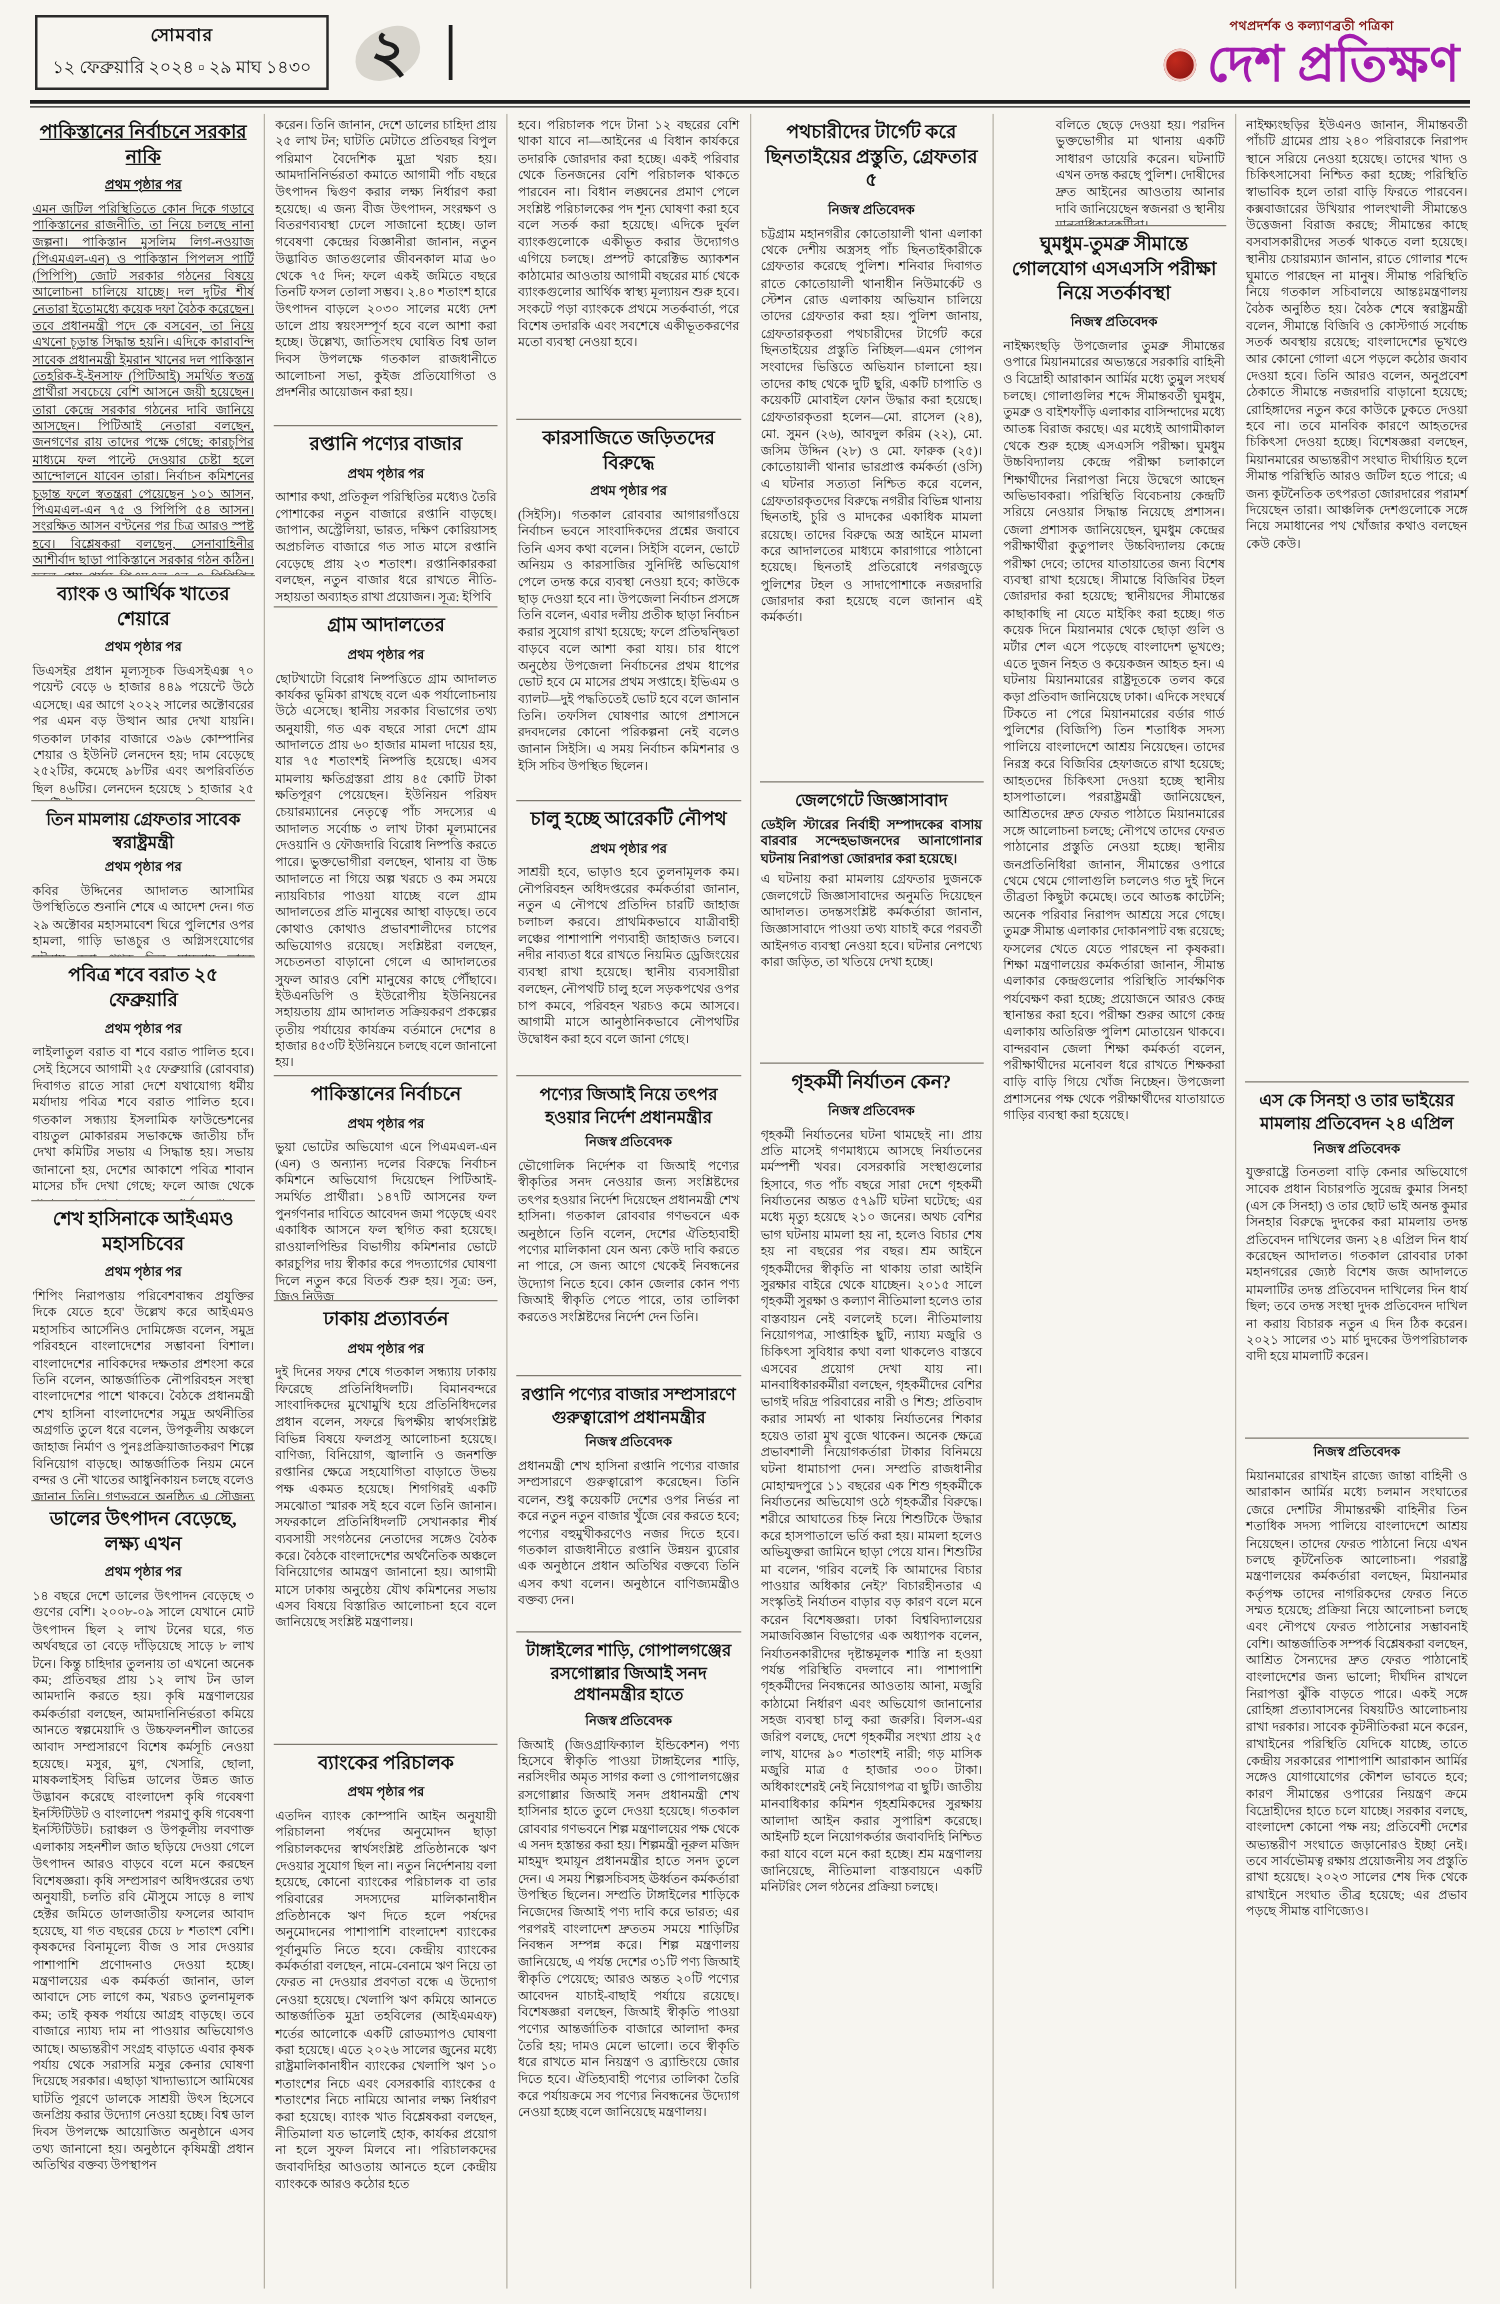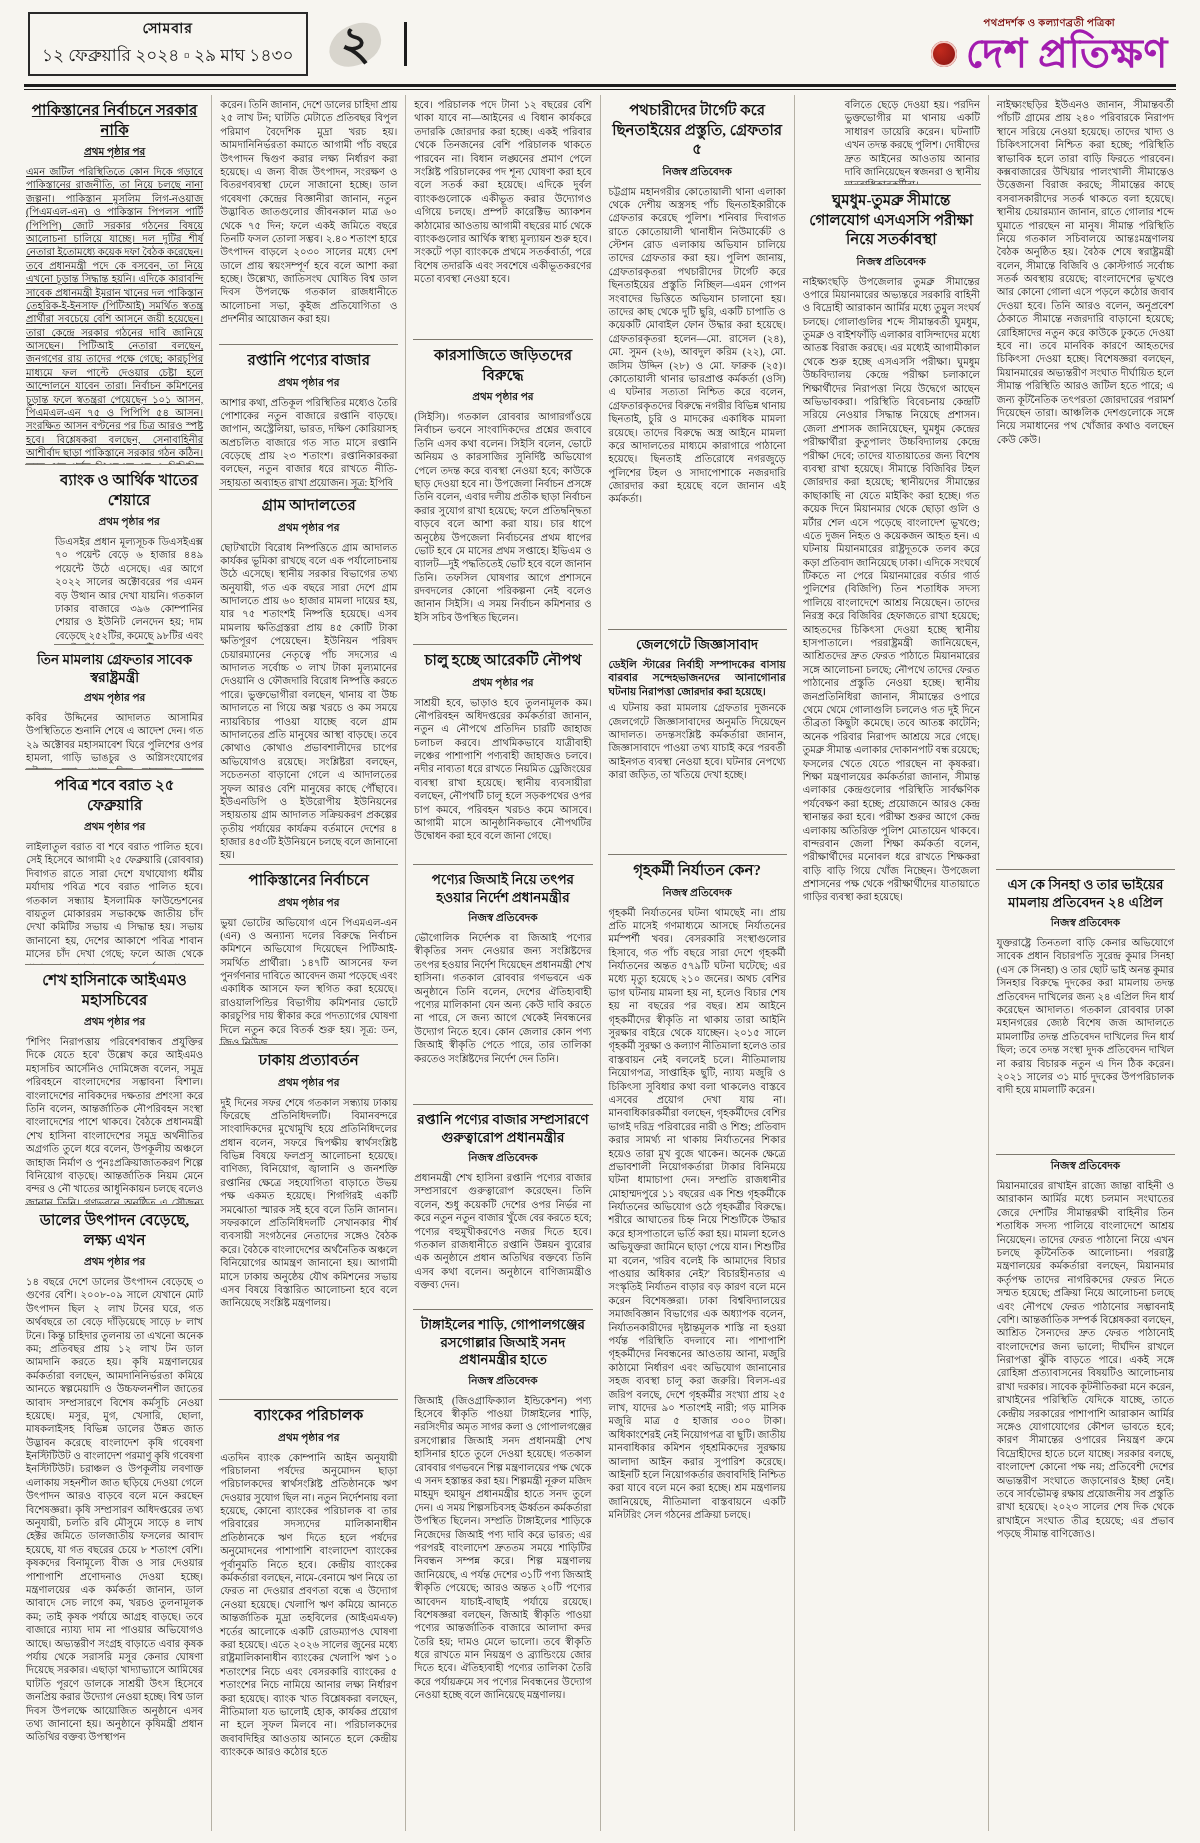--- a/index.html
+++ b/index.html
@@ -10,21 +10,21 @@
     color:#141414;
     font-family:"Liberation Serif","DejaVu Serif",serif;
     overflow:hidden;
   }
   .page { width:1200px; height:1843px; padding:10px 24px 12px; display:flex; flex-direction:column; }
 
   
   .masthead-bar { display:flex; align-items:center; gap:16px; padding:2px 4px 8px; }
   .date-box { border:2px solid #2a2a2a; padding:3px 12px 4px; text-align:center; min-width:188px; }
   .date-box .day { font-size:14px; font-weight:bold; letter-spacing:1px; }
-  .date-box .date { font-size:17px; margin-top:1px; }
+  .date-box .date { font-size:14px; margin-top:1px; }
   .page-number { position:relative; width:64px; height:58px; display:flex; align-items:center; justify-content:center; }
   .page-number .orn { position:absolute; left:4px; top:10px; width:54px; height:40px; background:#d8d5cd; border-radius:60% 40% 55% 45%; transform:rotate(-18deg); }
   .page-number .num { position:relative; font-size:46px; font-weight:bold; color:#1d1d1d; line-height:1; }
   .title-sep { width:3px; height:44px; background:#1d1d1d; }
   .section-title { font-size:31px; font-weight:bold; letter-spacing:.5px; white-space:nowrap; }
   .masthead { margin-left:auto; display:flex; flex-direction:column; align-items:center; padding-right:4px; }
   .tagline { font-size:10px; color:#7e1111; font-weight:bold; letter-spacing:.4px; margin-bottom:2px; }
   .brand { display:flex; align-items:center; gap:9px; }
   .brand .emblem { width:26px; height:26px; border-radius:50%; background:radial-gradient(circle at 35% 35%, #c22a1d, #7e1111); box-shadow:0 0 0 2px #f2c9c2 inset; }
   .brand .paper-name { font-size:40px; font-weight:bold; color:#a21caf; line-height:1; letter-spacing:.5px; }
@@ -74,21 +74,21 @@
 
   <main class="columns" id="columns">
       <div class="col">
   <article style="height: 370px; text-decoration: underline;">
     <h2 class="headline md">পাকিস্তানের নির্বাচনে সরকার নাকি</h2>
     <div class="kicker">প্রথম পৃষ্ঠার পর</div>
 
     <p class="body">এমন জটিল পরিস্থিতিতে কোন দিকে গড়াবে পাকিস্তানের রাজনীতি, তা নিয়ে চলছে নানা জল্পনা। পাকিস্তান মুসলিম লিগ-নওয়াজ (পিএমএল-এন) ও পাকিস্তান পিপলস পার্টি (পিপিপি) জোট সরকার গঠনের বিষয়ে আলোচনা চালিয়ে যাচ্ছে। দল দুটির শীর্ষ নেতারা ইতোমধ্যে কয়েক দফা বৈঠক করেছেন। তবে প্রধানমন্ত্রী পদে কে বসবেন, তা নিয়ে এখনো চূড়ান্ত সিদ্ধান্ত হয়নি। এদিকে কারাবন্দি সাবেক প্রধানমন্ত্রী ইমরান খানের দল পাকিস্তান তেহরিক-ই-ইনসাফ (পিটিআই) সমর্থিত স্বতন্ত্র প্রার্থীরা সবচেয়ে বেশি আসনে জয়ী হয়েছেন। তারা কেন্দ্রে সরকার গঠনের দাবি জানিয়ে আসছেন। পিটিআই নেতারা বলছেন, জনগণের রায় তাদের পক্ষে গেছে; কারচুপির মাধ্যমে ফল পাল্টে দেওয়ার চেষ্টা হলে আন্দোলনে যাবেন তারা। নির্বাচন কমিশনের চূড়ান্ত ফলে স্বতন্ত্ররা পেয়েছেন ১০১ আসন, পিএমএল-এন ৭৫ ও পিপিপি ৫৪ আসন। সংরক্ষিত আসন বণ্টনের পর চিত্র আরও স্পষ্ট হবে। বিশ্লেষকরা বলছেন, সেনাবাহিনীর আশীর্বাদ ছাড়া পাকিস্তানে সরকার গঠন কঠিন। ফলে শেষ পর্যন্ত পিএমএল-এন ও পিপিপির নেতৃত্বাধীন জোট সরকারই ক্ষমতায় আসতে পারে বলে ধারণা করা হচ্ছে। কিন্তু এর প্রতিক্রিয়ায় আবারও রাজপথ উত্তপ্ত হওয়ার আশঙ্কা উড়িয়ে দেওয়া যাচ্ছে না। সূত্র: ডন, বিবিসি উর্দু</p>
   </article>
 
-  <article style="height: 180px; margin-left: 29px;">
+  <article style="height: 180px;">
     <h2 class="headline md">ব্যাংক ও আর্থিক খাতের শেয়ারে</h2>
     <div class="kicker">প্রথম পৃষ্ঠার পর</div>
 
     <p class="body">ডিএসইর প্রধান মূল্যসূচক ডিএসইএক্স ৭০ পয়েন্ট বেড়ে ৬ হাজার ৪৪৯ পয়েন্টে উঠে এসেছে। এর আগে ২০২২ সালের অক্টোবরের পর এমন বড় উত্থান আর দেখা যায়নি। গতকাল ঢাকার বাজারে ৩৯৬ কোম্পানির শেয়ার ও ইউনিট লেনদেন হয়; দাম বেড়েছে ২৫২টির, কমেছে ৯৮টির এবং অপরিবর্তিত ছিল ৪৬টির। লেনদেন হয়েছে ১ হাজার ২৫ কোটি টাকার শেয়ার, যা আগের দিনের চেয়ে ১৮৫ কোটি টাকা বেশি। বাজারসংশ্লিষ্টরা বলছেন, ব্যাংক ও আর্থিক খাতের শেয়ারে বিনিয়োগকারীদের আগ্রহ বাড়ায় সূচকের এ বড় উত্থান হয়েছে।</p>
   </article>
 
   <article style="height: 125px;">
     <h2 class="headline sm">তিন মামলায় গ্রেফতার সাবেক স্বরাষ্ট্রমন্ত্রী</h2>
     <div class="kicker">প্রথম পৃষ্ঠার পর</div>
 

